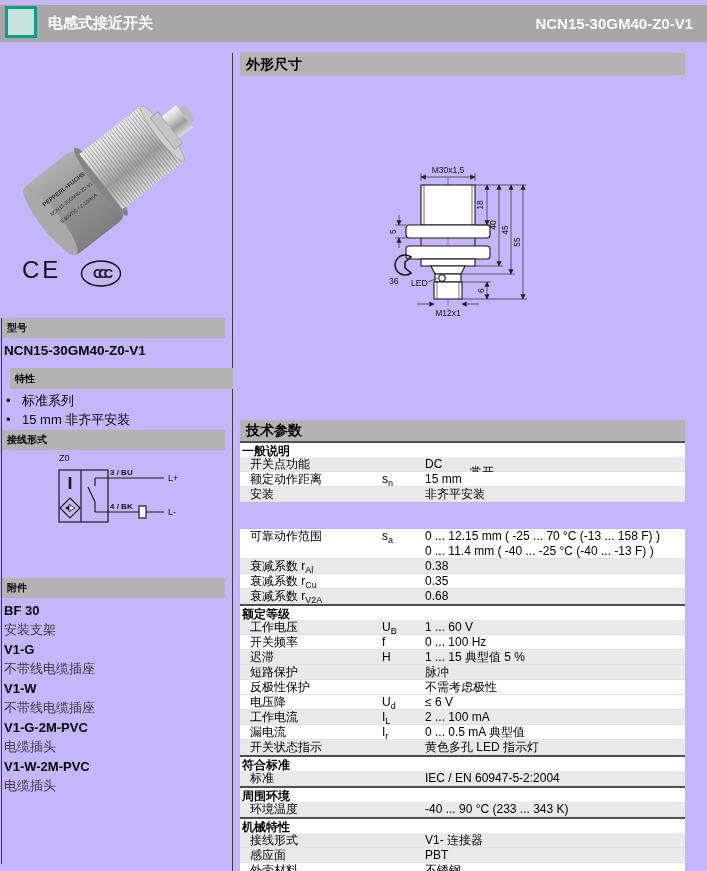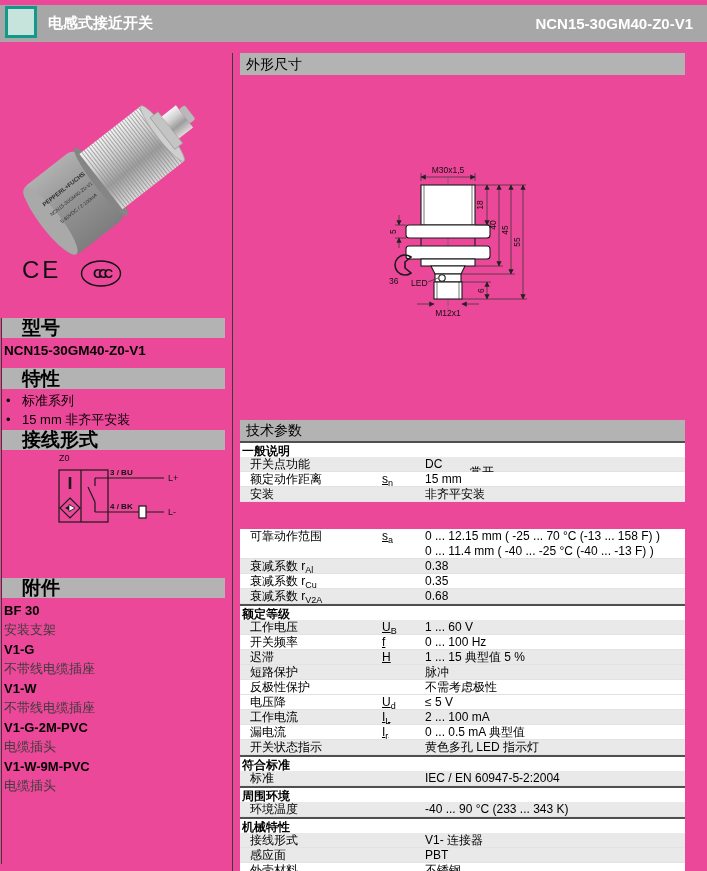--- a/index.html
+++ b/index.html
@@ -1,36 +1,36 @@
 <!DOCTYPE html>
 <html><head>
 <meta charset="utf-8">
 <style>
   html,body{margin:0;padding:0;background:#fff;}
   *{box-sizing:border-box;}
-  #page{position:relative;width:707px;height:871px;background:#ec4899;overflow:hidden;
+  #page{position:relative;width:707px;height:871px;background:#c4b5fd;overflow:hidden;
         font-family:"Liberation Sans",sans-serif;color:#000;}
 
   
   .bar-main{position:absolute;left:0;top:5px;width:707px;height:37px;background:#a7a7a7;
             display:flex;align-items:center;}
   .bar-main .ttl{margin-left:48px;font-size:15px;font-weight:bold;color:#fff;}
   .bar-main .mdl{margin-left:auto;margin-right:14px;font-size:15px;font-weight:bold;color:#fff;}
   .tealbox{position:absolute;left:5px;top:6px;width:32px;height:32px;border:3px solid #12998c;
            background:#c6e4db;z-index:2;}
 
   
   .vdivider{position:absolute;left:232px;top:53px;width:1px;height:818px;background:#3a3a3a;}
   .ledge{position:absolute;left:1px;top:318px;width:1px;height:546px;background:#3a3a3a;}
 
   
   .secbar{position:absolute;left:2px;width:223px;height:20px;background:#b3b3b3;
-          font-size:19px;font-weight:bold;line-height:20px;padding-left:20px;color:#000;font-family:Liberation Serif, serif;}
+          font-size:10px;font-weight:bold;line-height:20px;padding-left:5px;color:#000;font-family:Liberation Serif, serif;}
   .secbar-r{position:absolute;left:240px;width:445px;background:#b3b3b3;
-            font-size:14px;font-weight:normal;padding-left:6px;color:#000;}
+            font-size:14px;font-weight:bold;padding-left:6px;color:#000;}
 
   
   .photo{position:absolute;left:12px;top:58px;width:205px;height:205px;}
   .ce{position:absolute;left:22px;top:256px;width:55px;height:28px;font-size:24px;
       letter-spacing:3px;color:#111;}
   .ccc{position:absolute;left:80px;top:260px;width:42px;height:27px;}
   .model-val{position:absolute;left:4px;top:343px;font-size:13.5px;font-weight:bold;}
   .features{position:absolute;left:6px;top:391px;width:215px;font-size:13px;line-height:19px;}
   .features .fi{display:flex;}
   .features .b{width:16px;}
@@ -41,21 +41,21 @@
 
   
   .dimdraw{position:absolute;left:325px;top:147px;width:290px;height:172px;}
   .techtbl{position:absolute;left:240px;top:441px;width:445px;font-size:12px;}
   .t-group{font-weight:bold;height:16px;line-height:16px;border-top:2px solid #4f4f4f;
            padding-left:2px;background:#fff;}
   .t-row{position:relative;height:15px;line-height:15px;border-bottom:1px solid #e2e2e2;background:#fff;}
   .t-row.shade{background:#e9e9e9;}
   .t-row.twoline{height:30px;margin-top:27px;}
   .t-label{position:absolute;left:10px;top:0;white-space:nowrap;}
-  .t-sym{position:absolute;left:142px;top:0;text-decoration:underline;}
+  .t-sym{position:absolute;left:142px;top:0;}
   .t-val{position:absolute;left:185px;top:0;right:2px;white-space:nowrap;}
   .t-val2{position:absolute;left:230px;top:8px;white-space:nowrap;}
   .t-last{border-bottom:1px solid #8a8a8a;text-align:center;}
   sub{font-size:9px;}
   svg text{font-family:"Liberation Sans",sans-serif;}
 </style>
 </head>
 <body>
 
 <div id="page">
@@ -101,21 +101,21 @@
 
   <div class="ce">CE</div>
   <svg class="ccc" viewBox="0 0 42 27">
     <ellipse cx="21" cy="13.5" rx="19.5" ry="12.5" fill="none" stroke="#111" stroke-width="1.4"></ellipse>
     <text x="21" y="18" text-anchor="middle" font-size="13" font-weight="bold" letter-spacing="-4" fill="#111">CCC</text>
   </svg>
 
   <div class="secbar" style="top:318px;">型号</div>
   <div class="model-val">NCN15-30GM40-Z0-V1</div>
 
-  <div class="secbar" style="top:368px;height:21px;line-height:21px;">特性</div>
+  <div class="secbar" style="top:368px;height:21px;line-height:21px;margin-left:8px;">特性</div>
   <div class="features">
     <div class="fi">
       <span class="b">•</span>
       <span>标准系列</span>
     </div>
     <div class="fi">
       <span class="b">•</span>
       <span>15 mm 非齐平安装</span>
     </div>
   </div>
@@ -146,21 +146,21 @@
   <div class="secbar" style="top:578px;">附件</div>
   <div class="acclist" id="acc-list">
       <div class="acc-code">BF 30</div>
       <div class="acc-desc">安装支架</div>
       <div class="acc-code">V1-G</div>
       <div class="acc-desc">不带线电缆插座</div>
       <div class="acc-code">V1-W</div>
       <div class="acc-desc">不带线电缆插座</div>
       <div class="acc-code">V1-G-2M-PVC</div>
       <div class="acc-desc">电缆插头</div>
-      <div class="acc-code">V1-W-9M-PVC</div>
+      <div class="acc-code">V1-W-2M-PVC</div>
       <div class="acc-desc">电缆插头</div>
     </div>
 
   <div class="secbar-r" style="top:53px;height:22px;line-height:22px;">外形尺寸</div>
 
   <svg class="dimdraw" viewBox="0 0 290 172">
     <defs>
       <marker id="ah" viewBox="0 0 10 10" refX="9" refY="5" markerWidth="7" markerHeight="7" orient="auto-start-reverse">
         <path d="M0,0 L10,5 L0,10 z" fill="#222"></path>
       </marker>
@@ -285,21 +285,21 @@
         <span class="t-label">短路保护</span>
         <div class="t-val">脉冲</div>
       </div>
       <div class="t-row">
         <span class="t-label">反极性保护</span>
         <div class="t-val">不需考虑极性</div>
       </div>
       <div class="t-row">
         <span class="t-label">电压降</span>
         <span class="t-sym">U<sub>d</sub></span>
-        <div class="t-val">≤ 5 V</div>
+        <div class="t-val">≤ 6 V</div>
       </div>
       <div class="t-row shade">
         <span class="t-label">工作电流</span>
         <span class="t-sym">I<sub>L</sub></span>
         <div class="t-val">2 ... 100 mA</div>
       </div>
       <div class="t-row">
         <span class="t-label">漏电流</span>
         <span class="t-sym">I<sub>r</sub></span>
         <div class="t-val">0 ... 0.5 mA 典型值</div>

